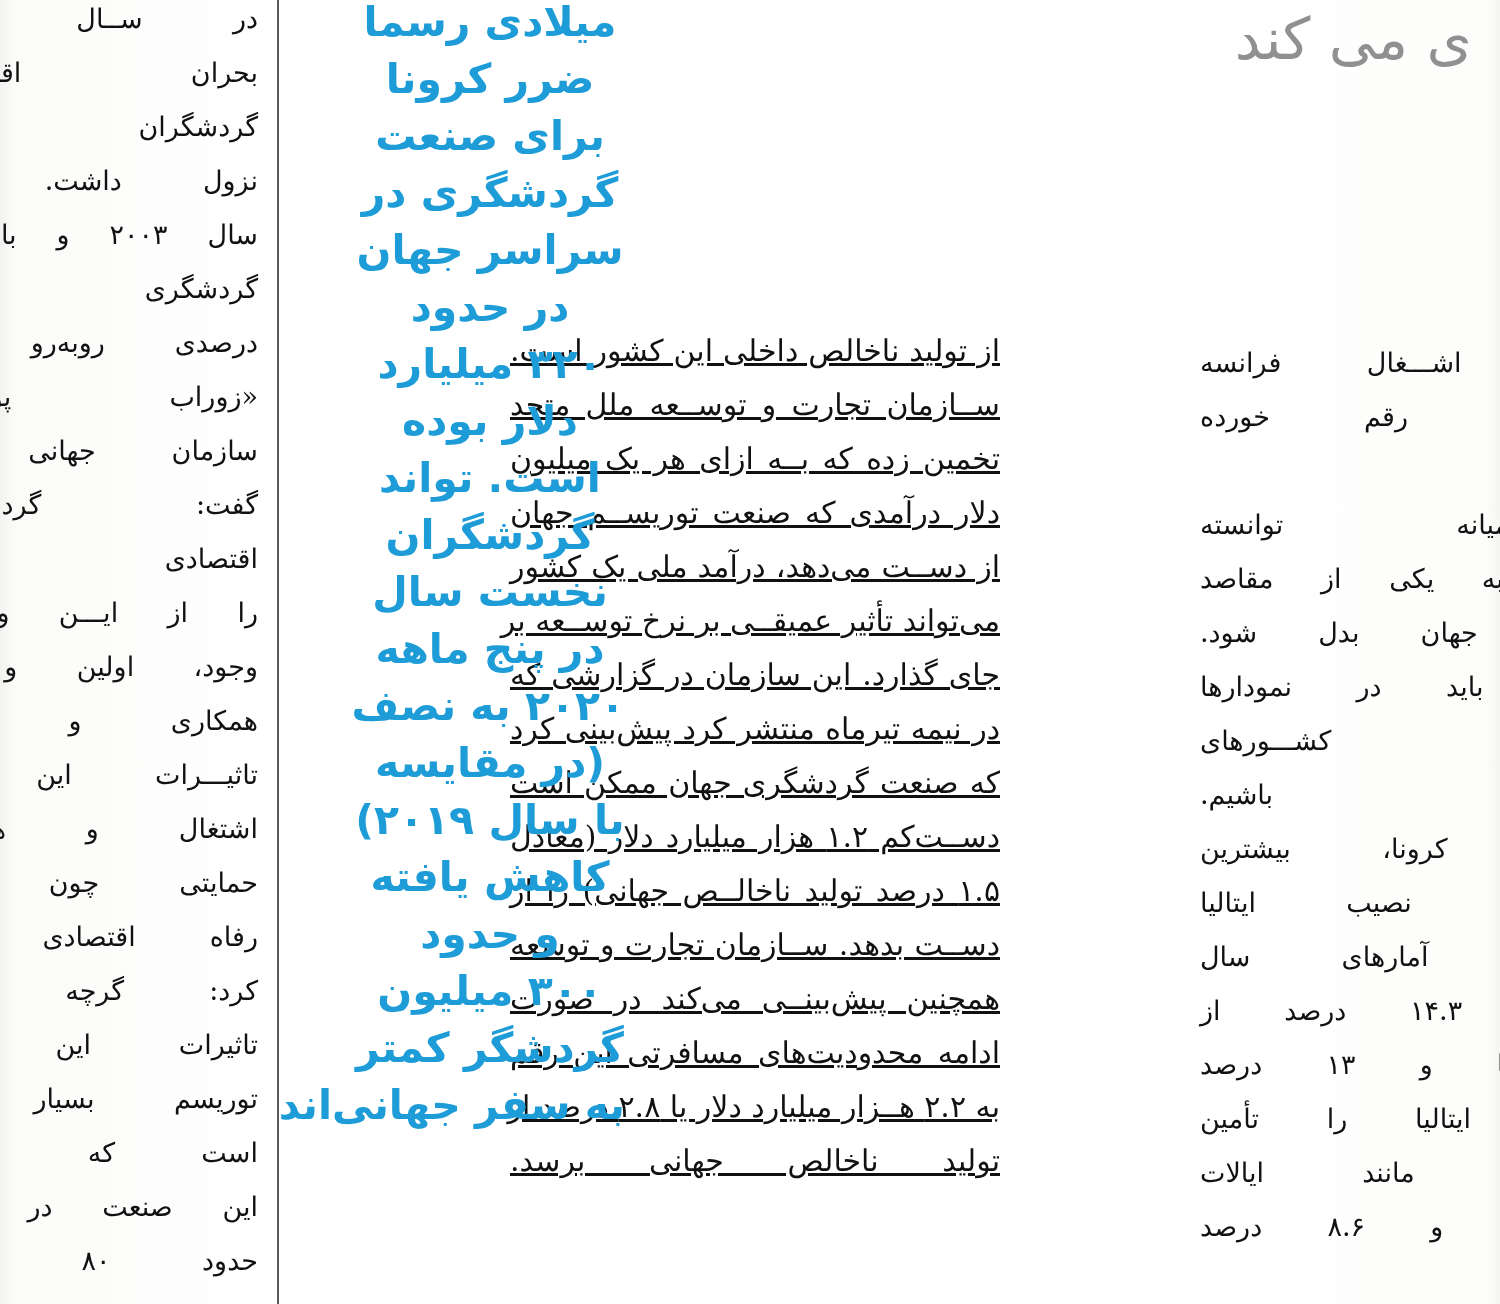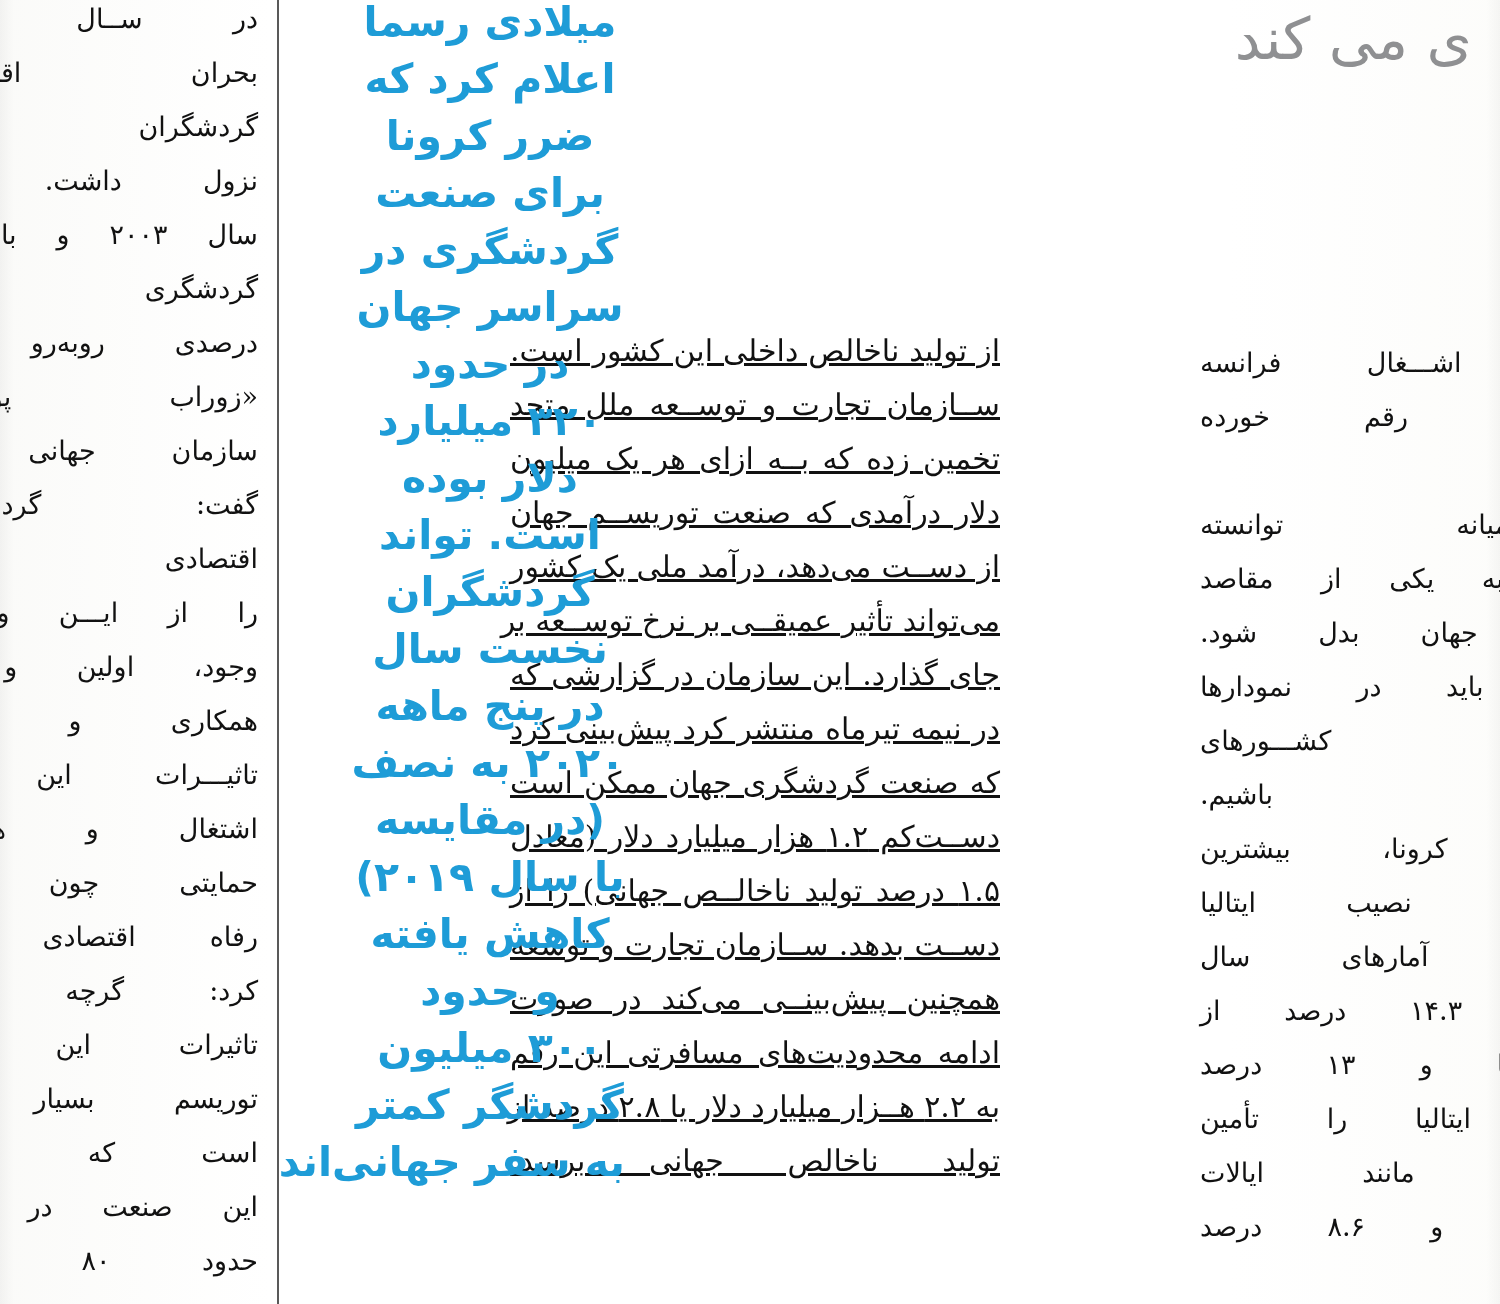--- a/index.html
+++ b/index.html
@@ -193,21 +193,20 @@
     <span class="line">۱.۵ درصد تولید ناخالــص جهانی) را از</span>
     <span class="line">دســت بدهد. ســازمان تجارت و توسعه</span>
     <span class="line">همچنین پیش‌بینــی می‌کند در صورت</span>
     <span class="line">ادامه محدودیت‌های مسافرتی این رقم</span>
     <span class="line">به ۲.۲ هــزار میلیارد دلار یا ۲.۸ درصد از</span>
     <span class="line">تولید ناخالص جهانی برسد.</span>
   </div>
 
   <div class="col" id="col-quote">
     <span class="line">میلادی رسما</span>
-    <span class="line">اعلام کرد که</span>
     <span class="line">ضرر کرونا</span>
     <span class="line">برای صنعت</span>
     <span class="line">گردشگری در</span>
     <span class="line">سراسر جهان</span>
     <span class="line">در حدود</span>
     <span class="line">۳۲۰ میلیارد</span>
     <span class="line">دلار بوده</span>
     <span class="line">است. تواند</span>
     <span class="line">گردشگران</span>
     <span class="line">نخست سال</span>

